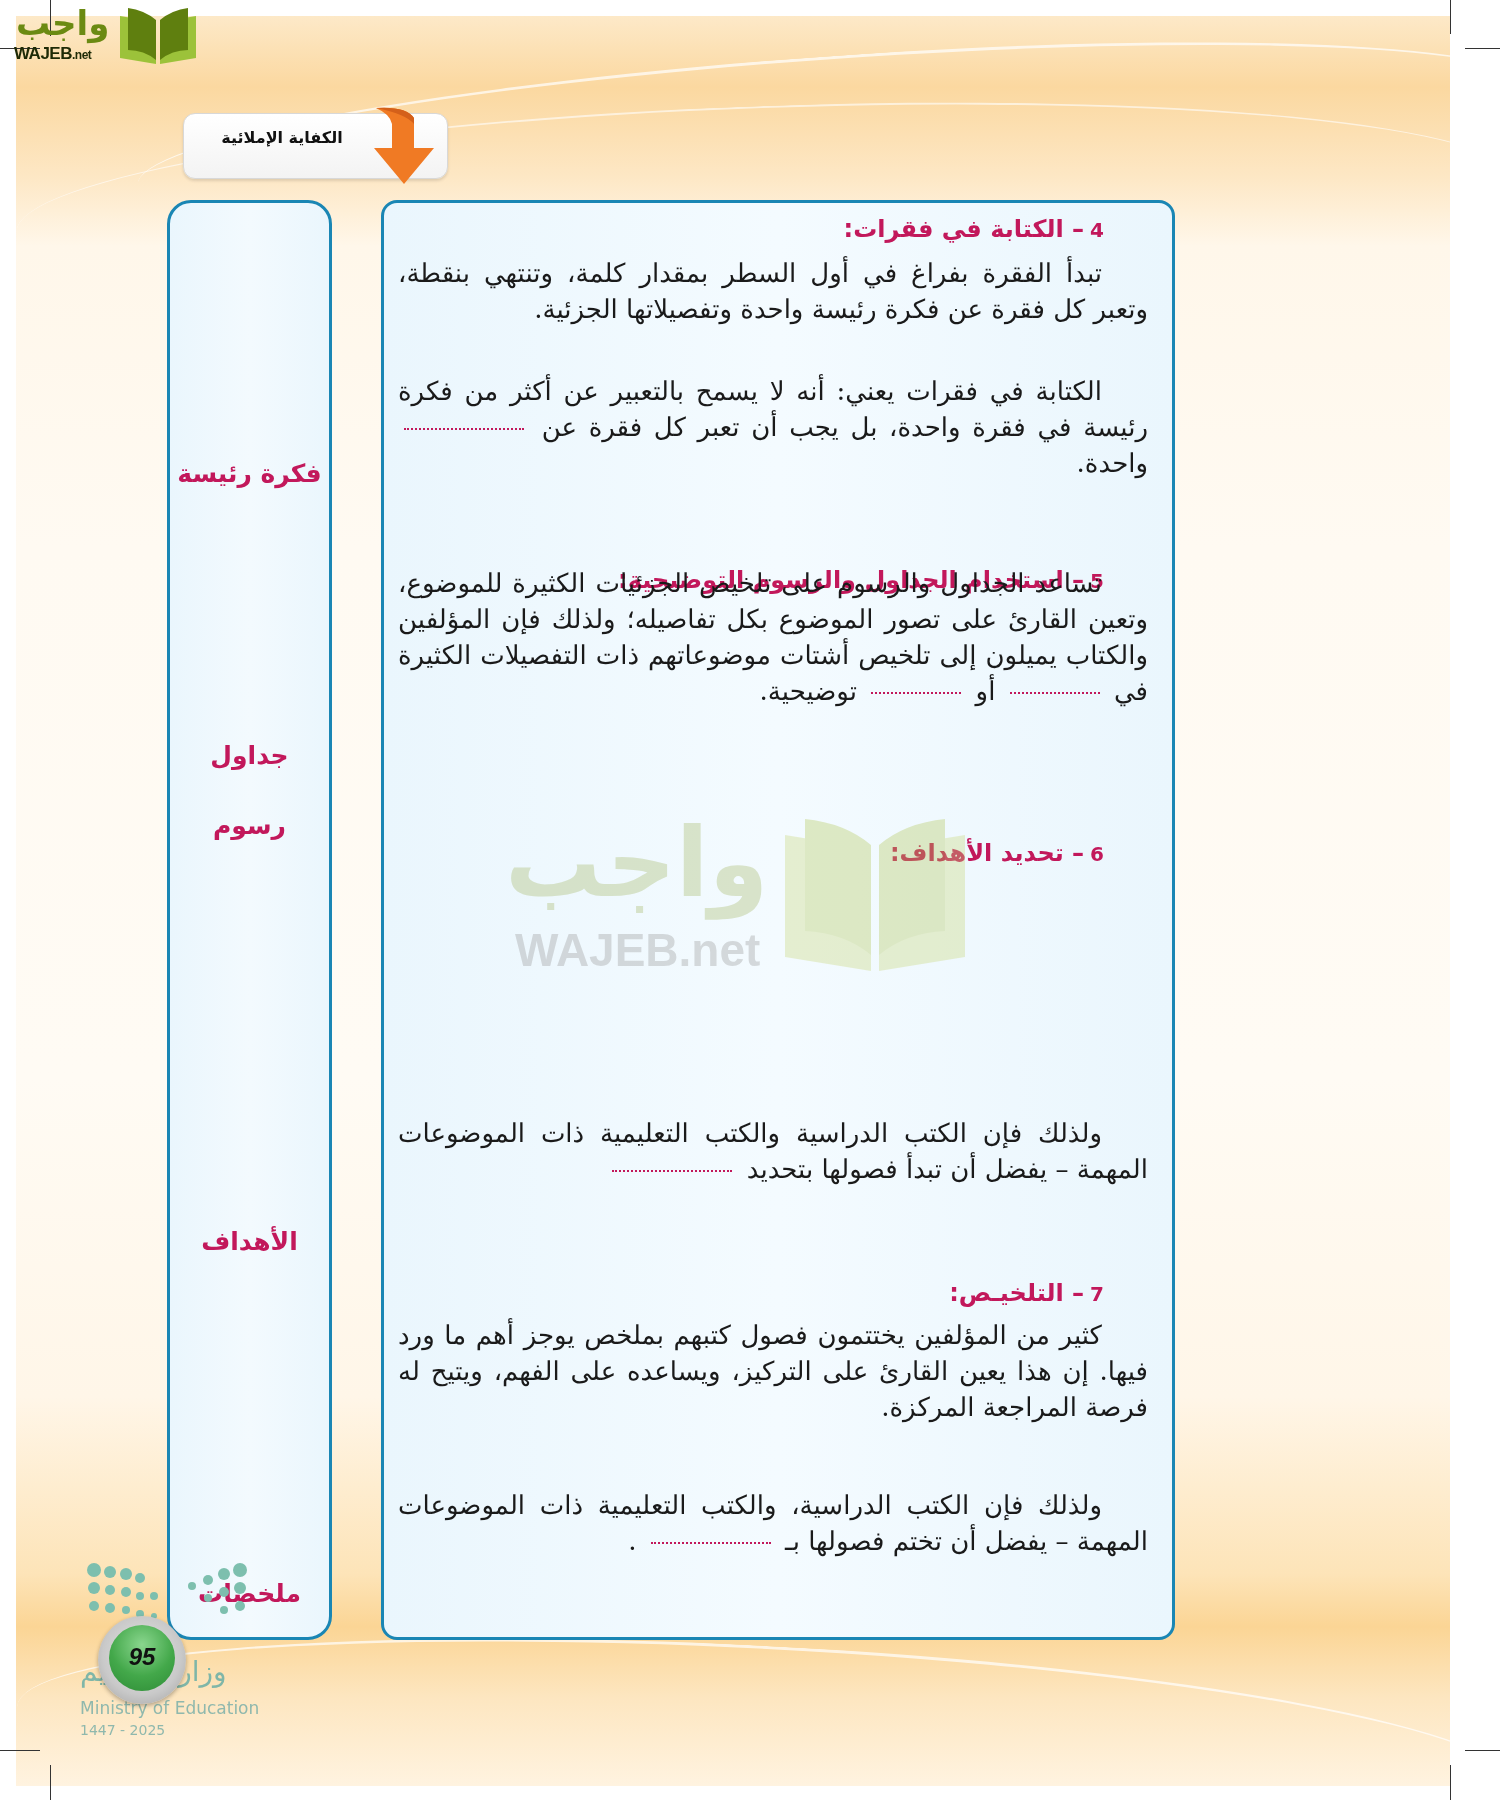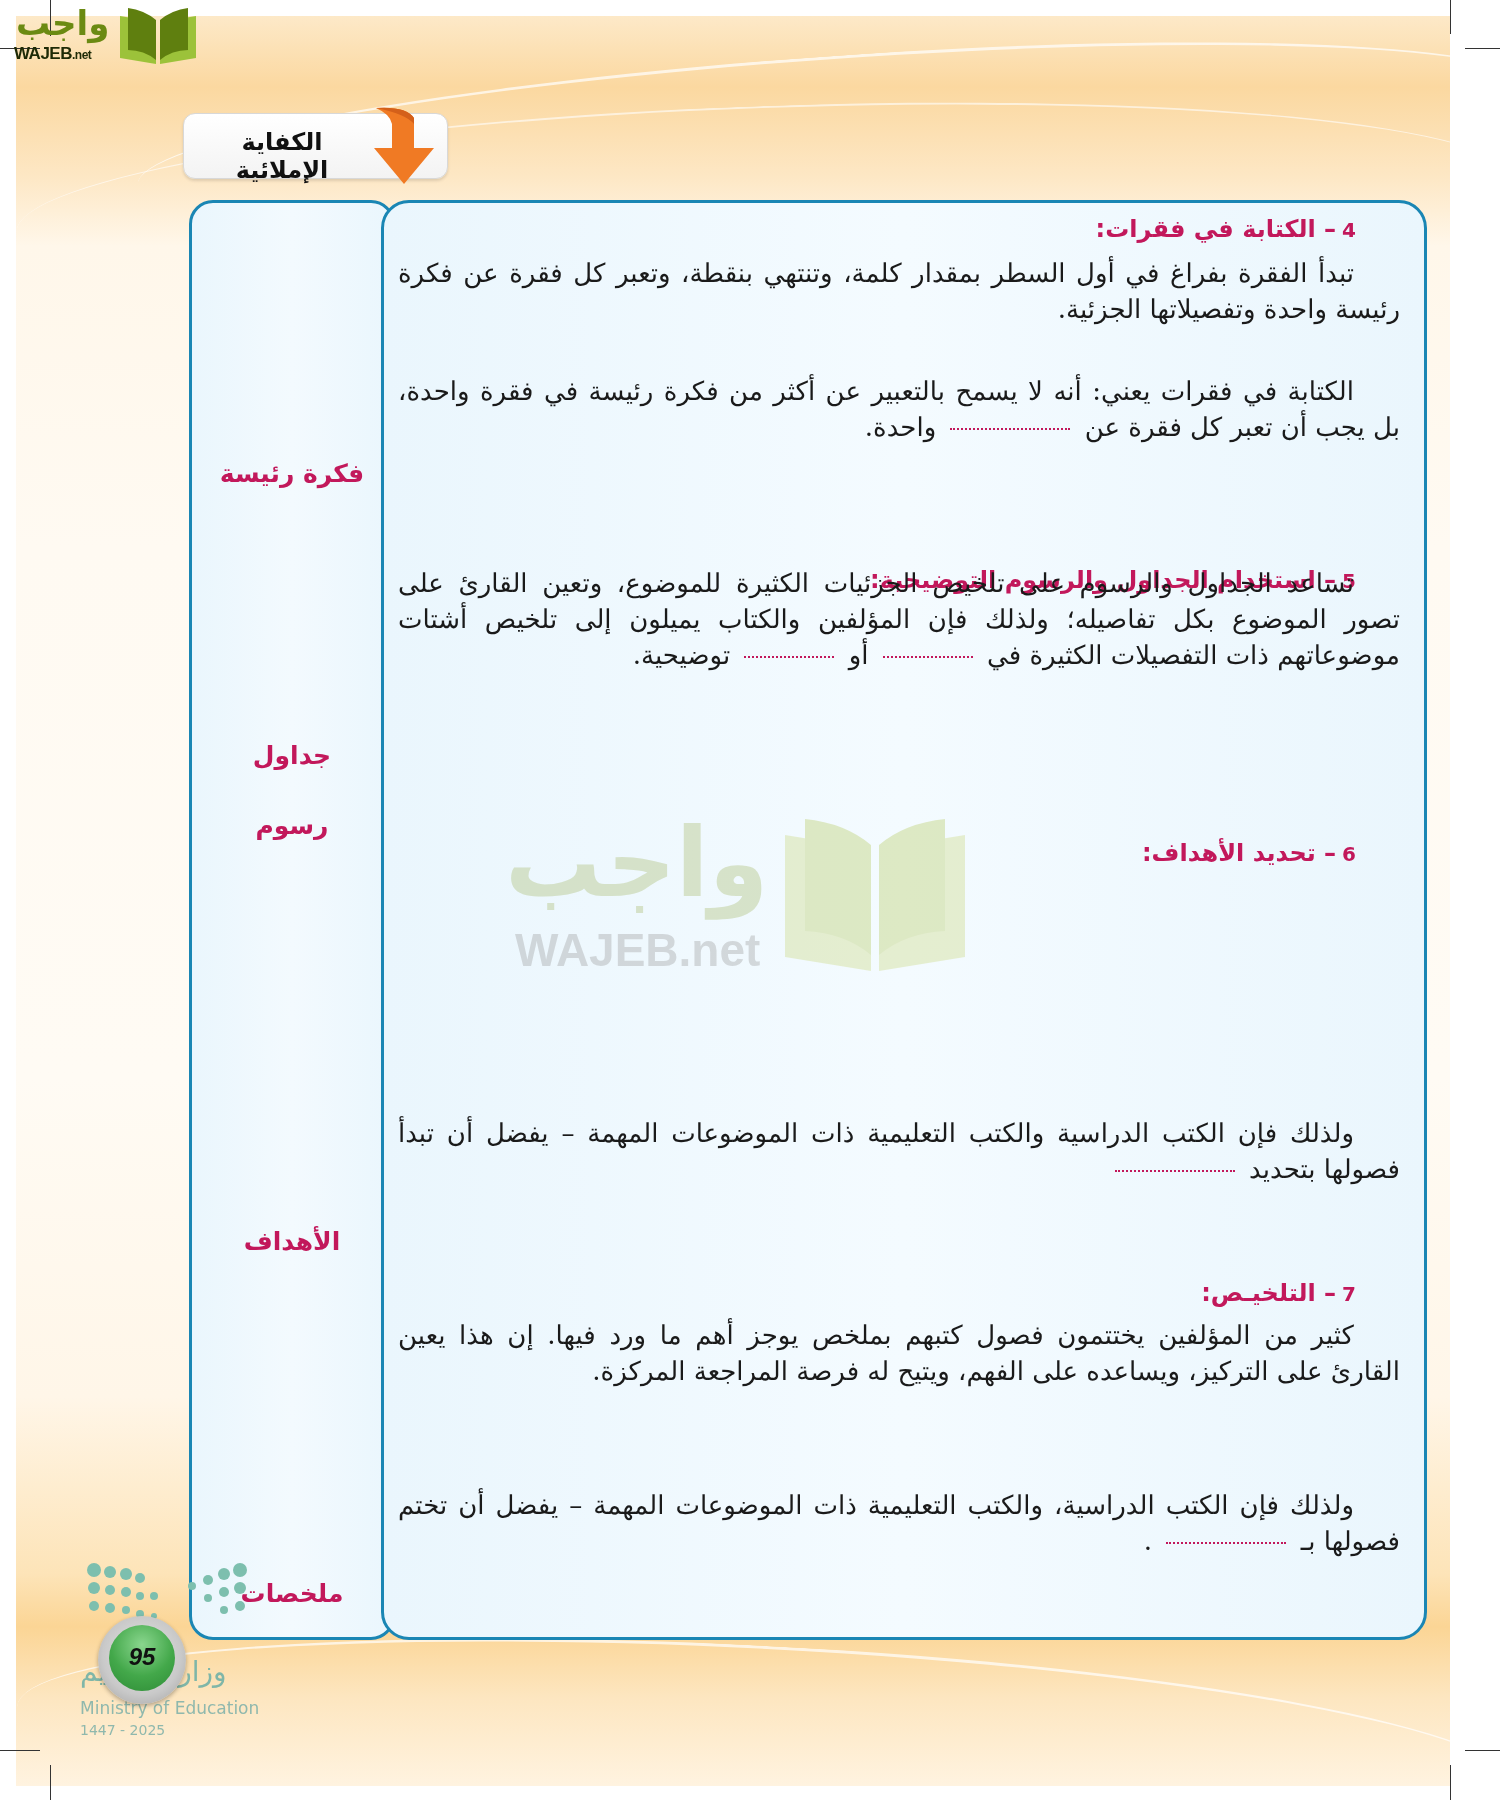--- a/index.html
+++ b/index.html
@@ -30,40 +30,40 @@
 
     
     .title-pill {
       position: absolute; left: 183px; top: 113px; width: 265px; height: 66px;
       background: linear-gradient(180deg, #ffffff 0%, #f3f3f3 100%);
       border: 1px solid #d8d8d8; border-radius: 12px;
       box-shadow: 0 2px 3px rgba(0,0,0,0.12);
     }
     .title-pill-text {
       position: absolute; left: 18px; top: 14px; width: 160px; text-align: center;
-      font-family: "DejaVu Sans", sans-serif; font-weight: bold; font-size: 24px; color: #111; direction: rtl;
+      font-family: "DejaVu Sans", sans-serif; font-weight: bold; font-size: 16px; color: #111; direction: rtl;
     }
     .arrow-icon { position: absolute; left: 370px; top: 104px; width: 70px; height: 82px; }
 
     
     .side-col {
-      position: absolute; left: 189px; top: 200px; width: 206px; height: 1440px;
+      position: absolute; left: 167px; top: 200px; width: 165px; height: 1440px;
       background: linear-gradient(90deg, #eaf6fd 0%, #f3fafe 50%, #eaf6fd 100%);
       border: 3px solid #1a86b4; border-radius: 24px;
     }
     .side-label {
       position: absolute; left: 0; width: 100%; text-align: center;
       font-family: "DejaVu Sans", sans-serif; font-weight: bold; font-size: 25px; color: #c2185b; direction: rtl;
     }
 
     
     .main-box {
-      position: absolute; left: 381px; top: 200px; width: 1046px; height: 1440px;
+      position: absolute; left: 381px; top: 200px; width: 794px; height: 1440px;
       background: linear-gradient(90deg, #eaf6fd 0%, #f4fbff 50%, #eaf6fd 100%);
-      border: 3px solid #1a86b4; border-radius: 28px;
+      border: 3px solid #1a86b4; border-radius: 16px;
     }
     .heading {
       position: absolute; right: 68px; direction: rtl;
       font-family: "DejaVu Sans", sans-serif; font-weight: bold; font-size: 24px; color: #c2185b;
     }
     .heading .num { font-size: 20px; margin-left: 6px; }
     .para {
       position: absolute; left: 14px; right: 24px; direction: rtl; text-align: justify; text-align-last: right;
       font-family: "DejaVu Serif", serif; font-size: 26px; line-height: 36px; color: #1a1a1a;
     }

